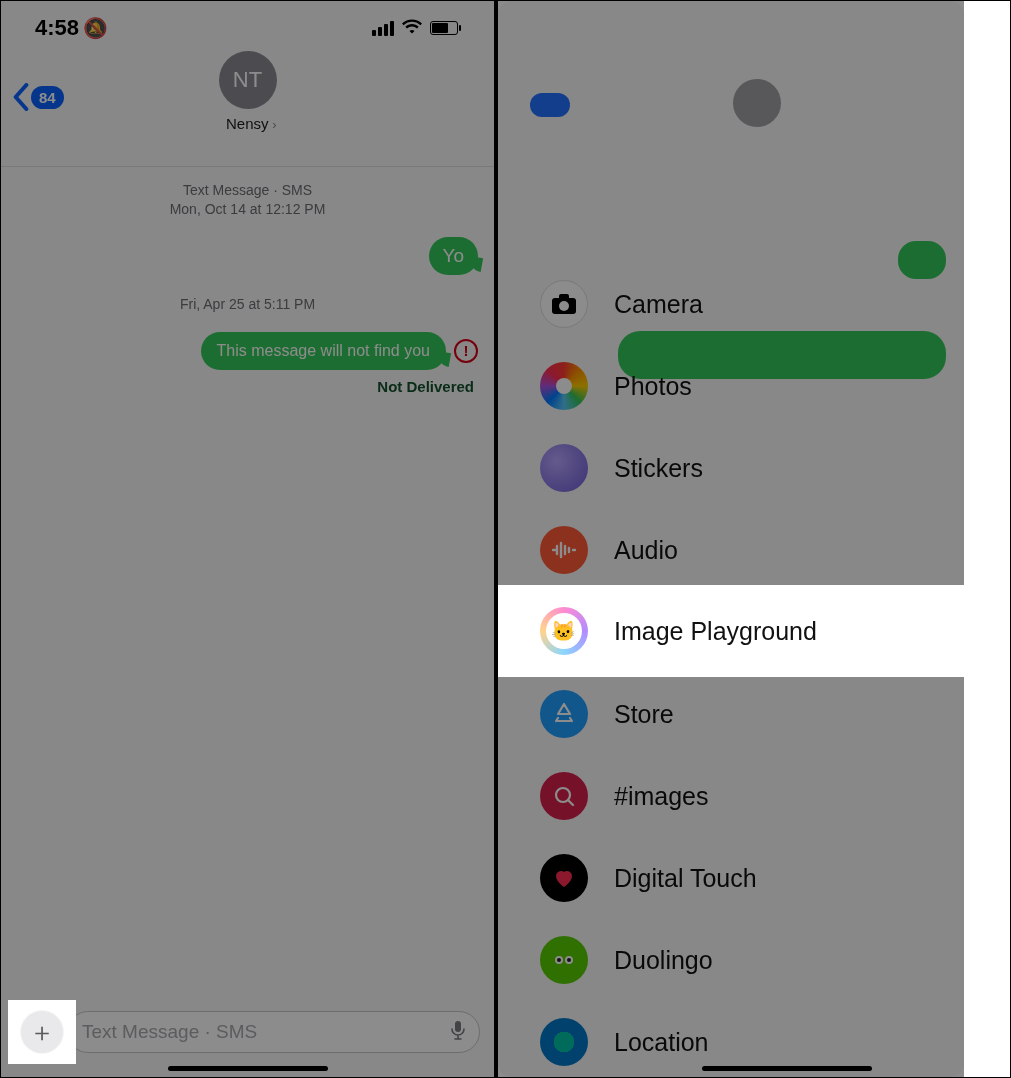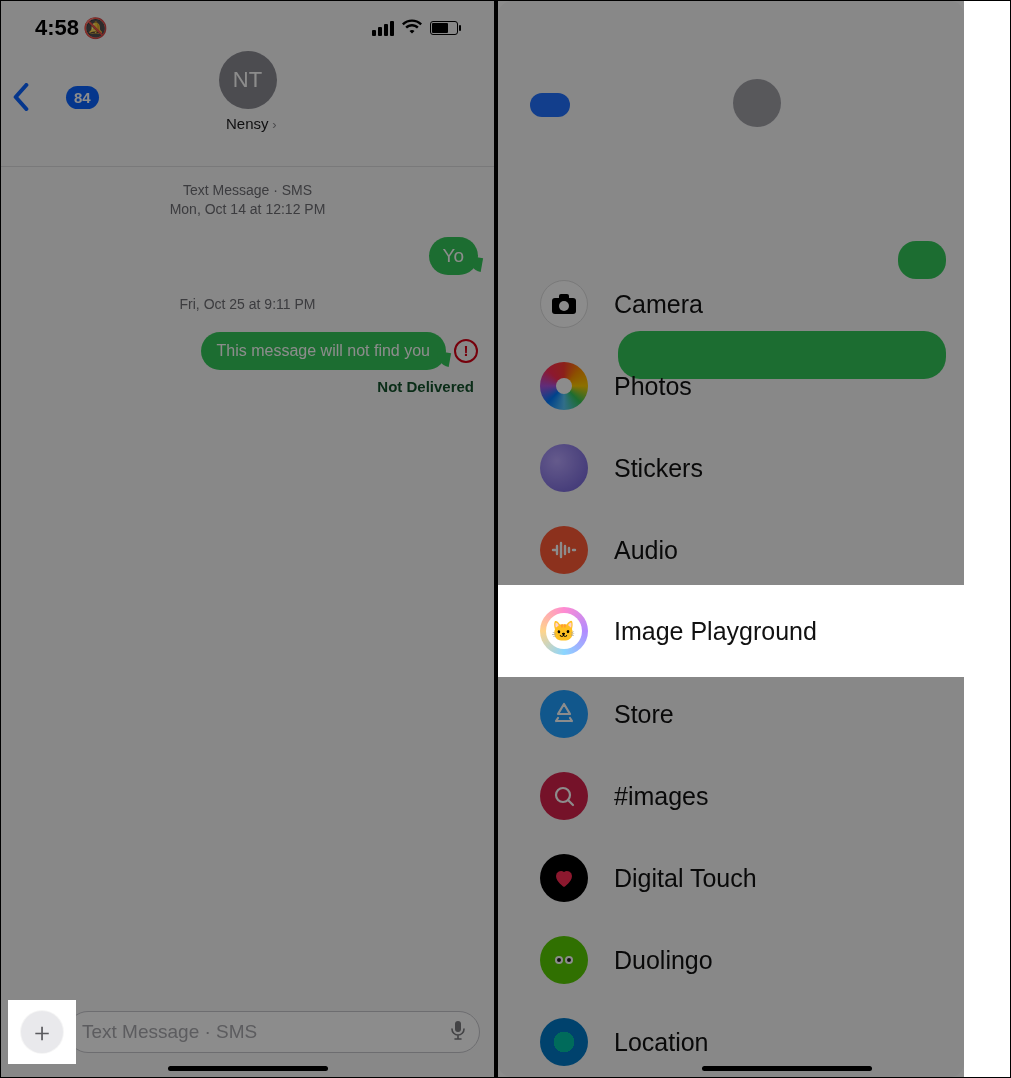--- a/index.html
+++ b/index.html
@@ -77,21 +77,20 @@
     border-bottom: 1px solid #dcdcde;
     height: 120px;
   }
   .back {
     display: flex;
     align-items: center;
     color: #0a63ff;
     font-weight: 700;
     font-size: 24px;
     margin-top: 28px;
-    gap: 35px;
   }
   .back-chevron {
     width: 16px; height: 28px; display:inline-block; margin-right:2px;
   }
   .back-chevron svg { width:100%; height:100%; }
   .back-badge {
     background: #0a63ff;
     color: #fff;
     font-size: 15px;
     font-weight: 600;
@@ -338,21 +337,21 @@
 
   <div class="thread">
     <div class="meta">
       <div>Text Message · SMS</div>
       <div>Mon, Oct 14 at 12:12 PM</div>
     </div>
     <div class="row right">
       <div class="bubble small tail">Yo</div>
     </div>
     <div class="meta" style="margin-top:20px;">
-      <div>Fri, Oct 25 at 9:11 PM</div>
+      <div>Fri, Apr 25 at 5:11 PM</div>
     </div>
     <div class="row right">
       <div class="bubble tail">This message will not find you</div>
       <div class="err-icon">!</div>
     </div>
     <div class="not-delivered">Not Delivered</div>
   </div>
 
   <div class="input-bar">
     <div class="plus-btn">＋</div>

